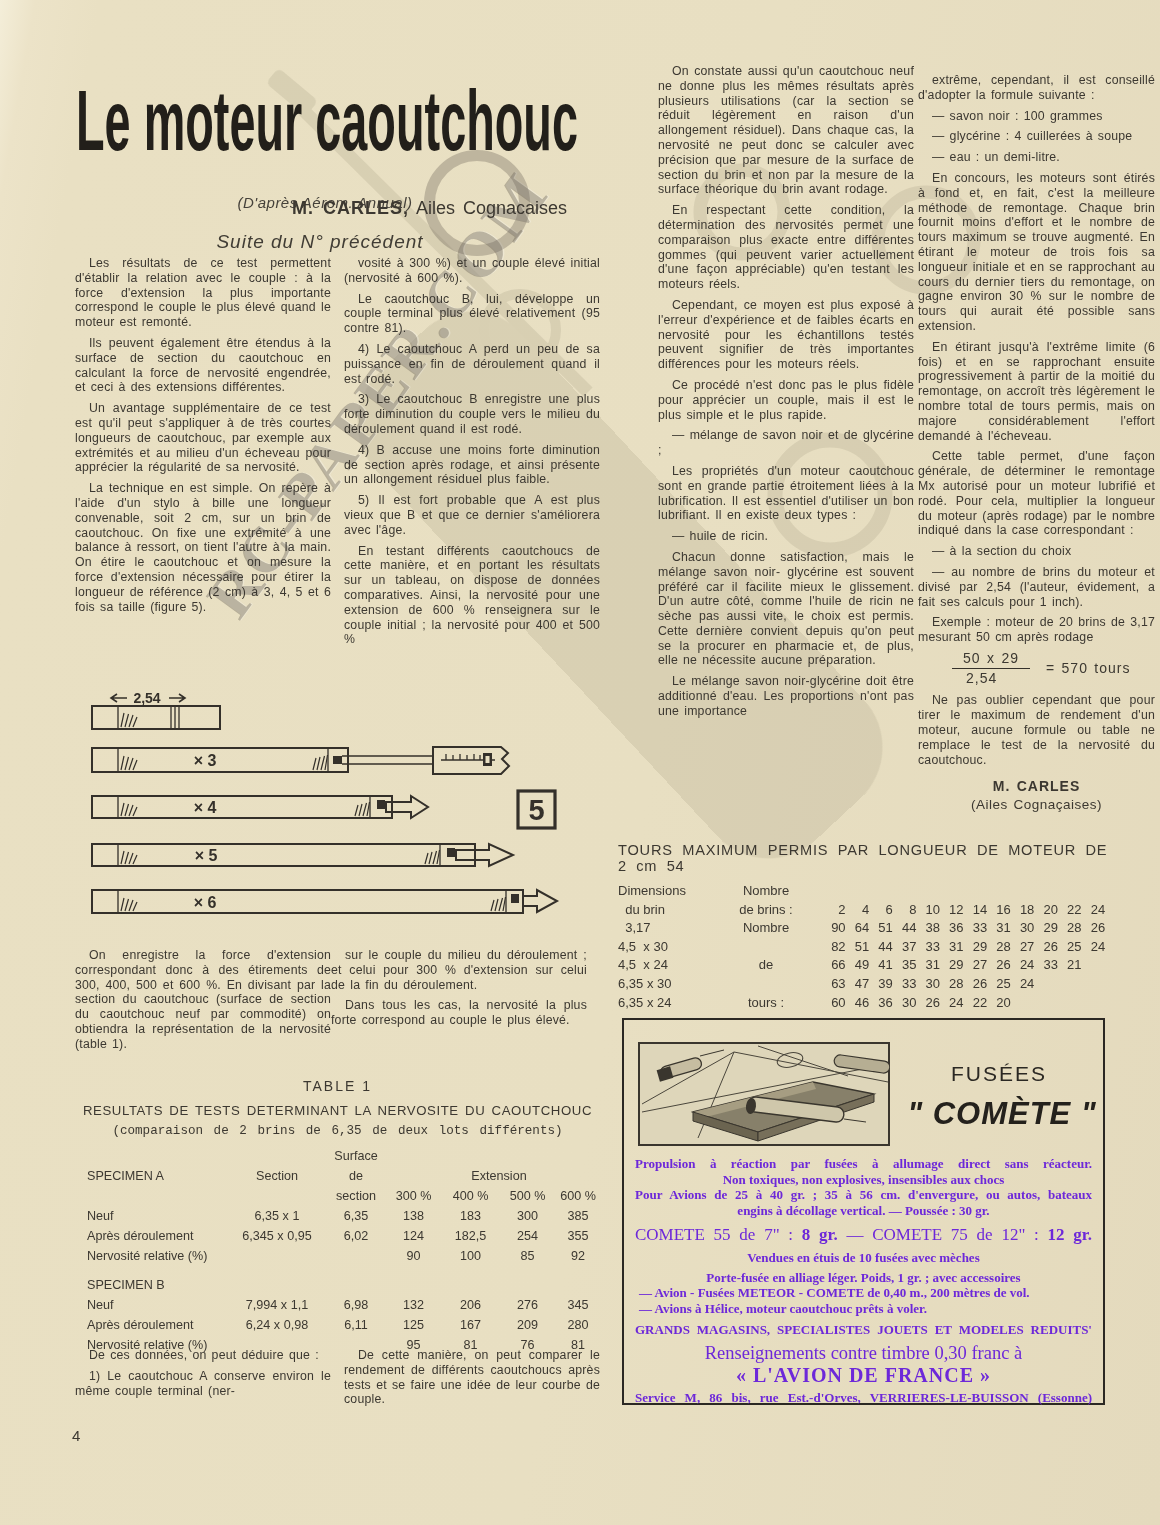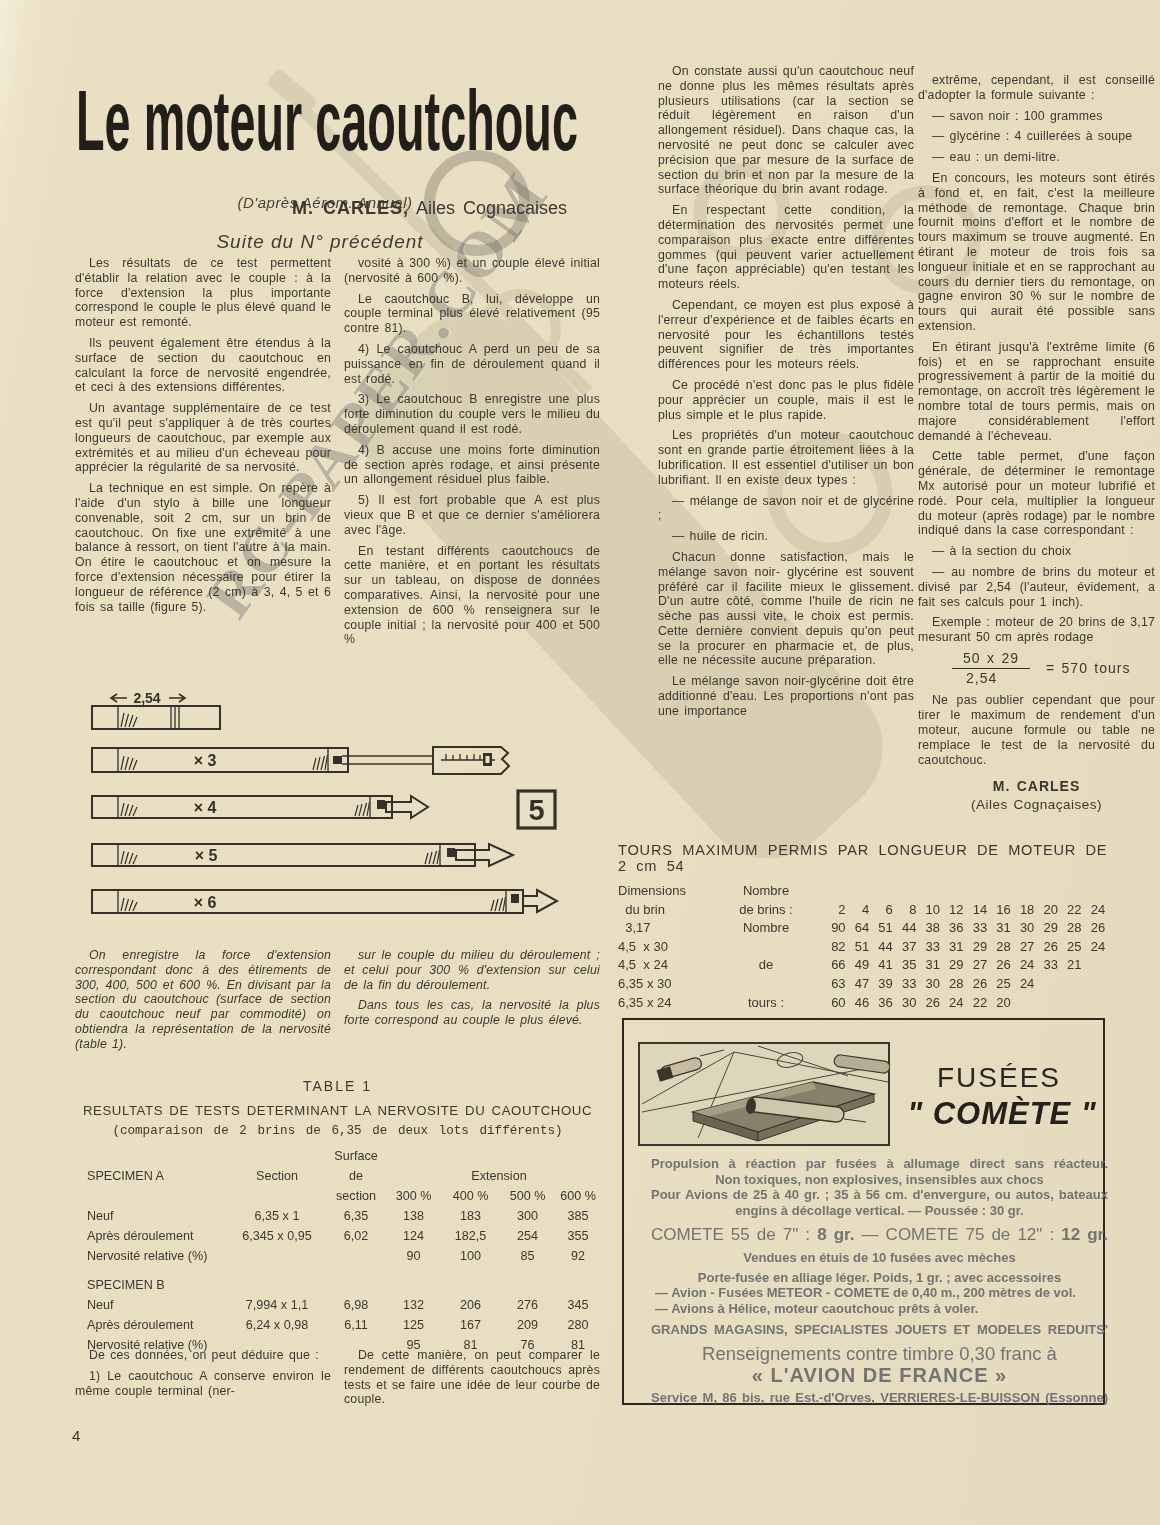--- a/index.html
+++ b/index.html
@@ -28,21 +28,21 @@
   #byline{position:absolute;left:75px;top:198px;width:492px;text-align:right;font-size:18px;word-spacing:3px;}
   #byline .b{font-weight:bold;letter-spacing:1px;}
   #suite{position:absolute;left:95px;top:231px;width:450px;text-align:center;
     font-style:italic;font-size:19px;letter-spacing:1px;color:#413d35;}
   
   .colwrap{position:absolute;display:flex;}
   .col{text-align:justify;font-size:12.3px;line-height:14.8px;letter-spacing:.2px;word-spacing:1.5px;}
   .col p{margin:0 0 6px;text-indent:14px;}
   #cols-top-left{left:75px;top:256px;width:525px;gap:13px;}
   #cols-top-left .col{width:256px;}
-  #cols-mid-left{left:75px;top:948px;width:525px;gap:13px;font-style:italic;}
+  #cols-mid-left{left:75px;top:948px;width:525px;}
   #cols-mid-left .col{width:256px;}
   #cols-bottom-left{left:75px;top:1348px;width:525px;gap:13px;}
   #cols-bottom-left .col{width:256px;}
   #cols-right{left:610px;top:64px;width:507px;gap:4px;margin-left:48px;}
   #col3{width:256px;}
   #col4{width:237px;padding-top:9px;}
   
   .formula{display:flex;align-items:center;margin:4px 0 8px 34px;}
   .frac{text-align:center;font-size:14px;letter-spacing:1px;}
   .frac-line{border-top:1.5px solid #35312b;width:78px;margin:2px 0;}
@@ -70,25 +70,25 @@
   #tours .tt-title{font-size:14.6px;letter-spacing:.8px;word-spacing:4.5px;margin-bottom:8px;}
   .tt-row{display:grid;grid-template-columns:92px 112px repeat(12,23.6px);font-size:13px;line-height:18.6px;}
   .tt-dim{white-space:pre;text-align:left;}
   .tt-mid{text-align:center;white-space:pre;}
   .tt-v{text-align:right;}
   
   #ad{left:622px;top:1018px;width:483px;height:387px;position:absolute;
     border:2.5px solid #2b2823;box-sizing:border-box;}
   #ad-illus{position:absolute;left:14px;top:22px;}
   #ad-fusees{position:absolute;left:295px;top:42px;width:160px;text-align:center;
-    font-size:28px;letter-spacing:2px;color:#2b2823;}
+    font-size:21px;letter-spacing:2px;color:#2b2823;}
   #ad-comete{position:absolute;left:278px;top:76px;width:200px;text-align:center;
     font-size:31px;font-weight:bold;font-style:italic;letter-spacing:1px;color:#24211c;}
   #ad-text{position:absolute;left:0;top:136px;width:100%;box-sizing:border-box;padding:0 11px;
-    font-family:Liberation Sans, sans-serif;color:#737373;margin-left:16px;}
+    font-family:Liberation Serif, serif;color:#6d28d9;}
   .ad-bs{font-weight:bold;font-size:13px;line-height:15.5px;text-align:center;}
   .ad-jl{text-align:justify;text-align-last:justify;}
   .ad-left{text-align:left;padding-left:4px;}
   #ad-sizes{font-size:17px;margin:7px 0 5px;text-align:justify;text-align-last:justify;line-height:20px;}
   #ad-sizes .b{font-weight:bold;}
   .ad-l10{font-size:18.5px;margin-top:5px;text-align:center;line-height:21px;}
   .ad-l11{font-weight:bold;font-size:20px;text-align:center;letter-spacing:1px;line-height:23px;}
   .ad-l12{font-weight:bold;font-size:13px;margin-top:3px;text-align:justify;text-align-last:justify;}
   .mt4{margin-top:4px;} .mt6{margin-top:6px;}
   
@@ -314,22 +314,22 @@
       <p>De cette manière, on peut comparer le rendement de différents caoutchoucs après tests et se faire une idée de leur courbe de couple.</p>
     </div>
   </div>
 
   <div id="cols-right" class="colwrap">
     <div id="col3" class="col">
       <p>On constate aussi qu'un caoutchouc neuf ne donne plus les mêmes résultats après plusieurs utilisations (car la section se réduit légèrement en raison d'un allongement résiduel). Dans chaque cas, la nervosité ne peut donc se calculer avec précision que par mesure de la surface de section du brin et non par la mesure de la surface théorique du brin avant rodage.</p>
       <p>En respectant cette condition, la détermination des nervosités permet une comparaison plus exacte entre différentes gommes (qui peuvent varier actuellement d'une façon appréciable) qu'en testant les moteurs réels.</p>
       <p>Cependant, ce moyen est plus exposé à l'erreur d'expérience et de faibles écarts en nervosité pour les échantillons testés peuvent signifier de très importantes différences pour les moteurs réels.</p>
       <p>Ce procédé n'est donc pas le plus fidèle pour apprécier un couple, mais il est le plus simple et le plus rapide.</p>
+      <p>— mélange de savon noir et de glycérine ;</p>
       <p>Les propriétés d'un moteur caoutchouc sont en grande partie étroitement liées à la lubrification. Il est essentiel d'utiliser un bon lubrifiant. Il en existe deux types :</p>
-      <p>— mélange de savon noir et de glycérine ;</p>
       <p>— huile de ricin.</p>
       <p>Chacun donne satisfaction, mais le mélange savon noir- glycérine est souvent préféré car il facilite mieux le glissement. D'un autre côté, comme l'huile de ricin ne sèche pas aussi vite, le choix est permis. Cette dernière convient depuis qu'on peut se la procurer en pharmacie et, de plus, elle ne nécessite aucune préparation.</p>
       <p>Le mélange savon noir-glycérine doit être additionné d'eau. Les proportions n'ont pas une importance</p>
     </div>
     <div id="col4" class="col">
       <p>extrême, cependant, il est conseillé d'adopter la formule suivante :</p>
       <p>— savon noir : 100 grammes</p>
       <p>— glycérine : 4 cuillerées à soupe</p>
       <p>— eau : un demi-litre.</p>
       <p>En concours, les moteurs sont étirés à fond et, en fait, c'est la meilleure méthode de remontage. Chaque brin fournit moins d'effort et le nombre de tours maximum se trouve augmenté. En étirant le moteur de trois fois sa longueur initiale et en se rapprochant au cours du dernier tiers du remontage, on gagne environ 30 % sur le nombre de tours qui aurait été possible sans extension.</p>

